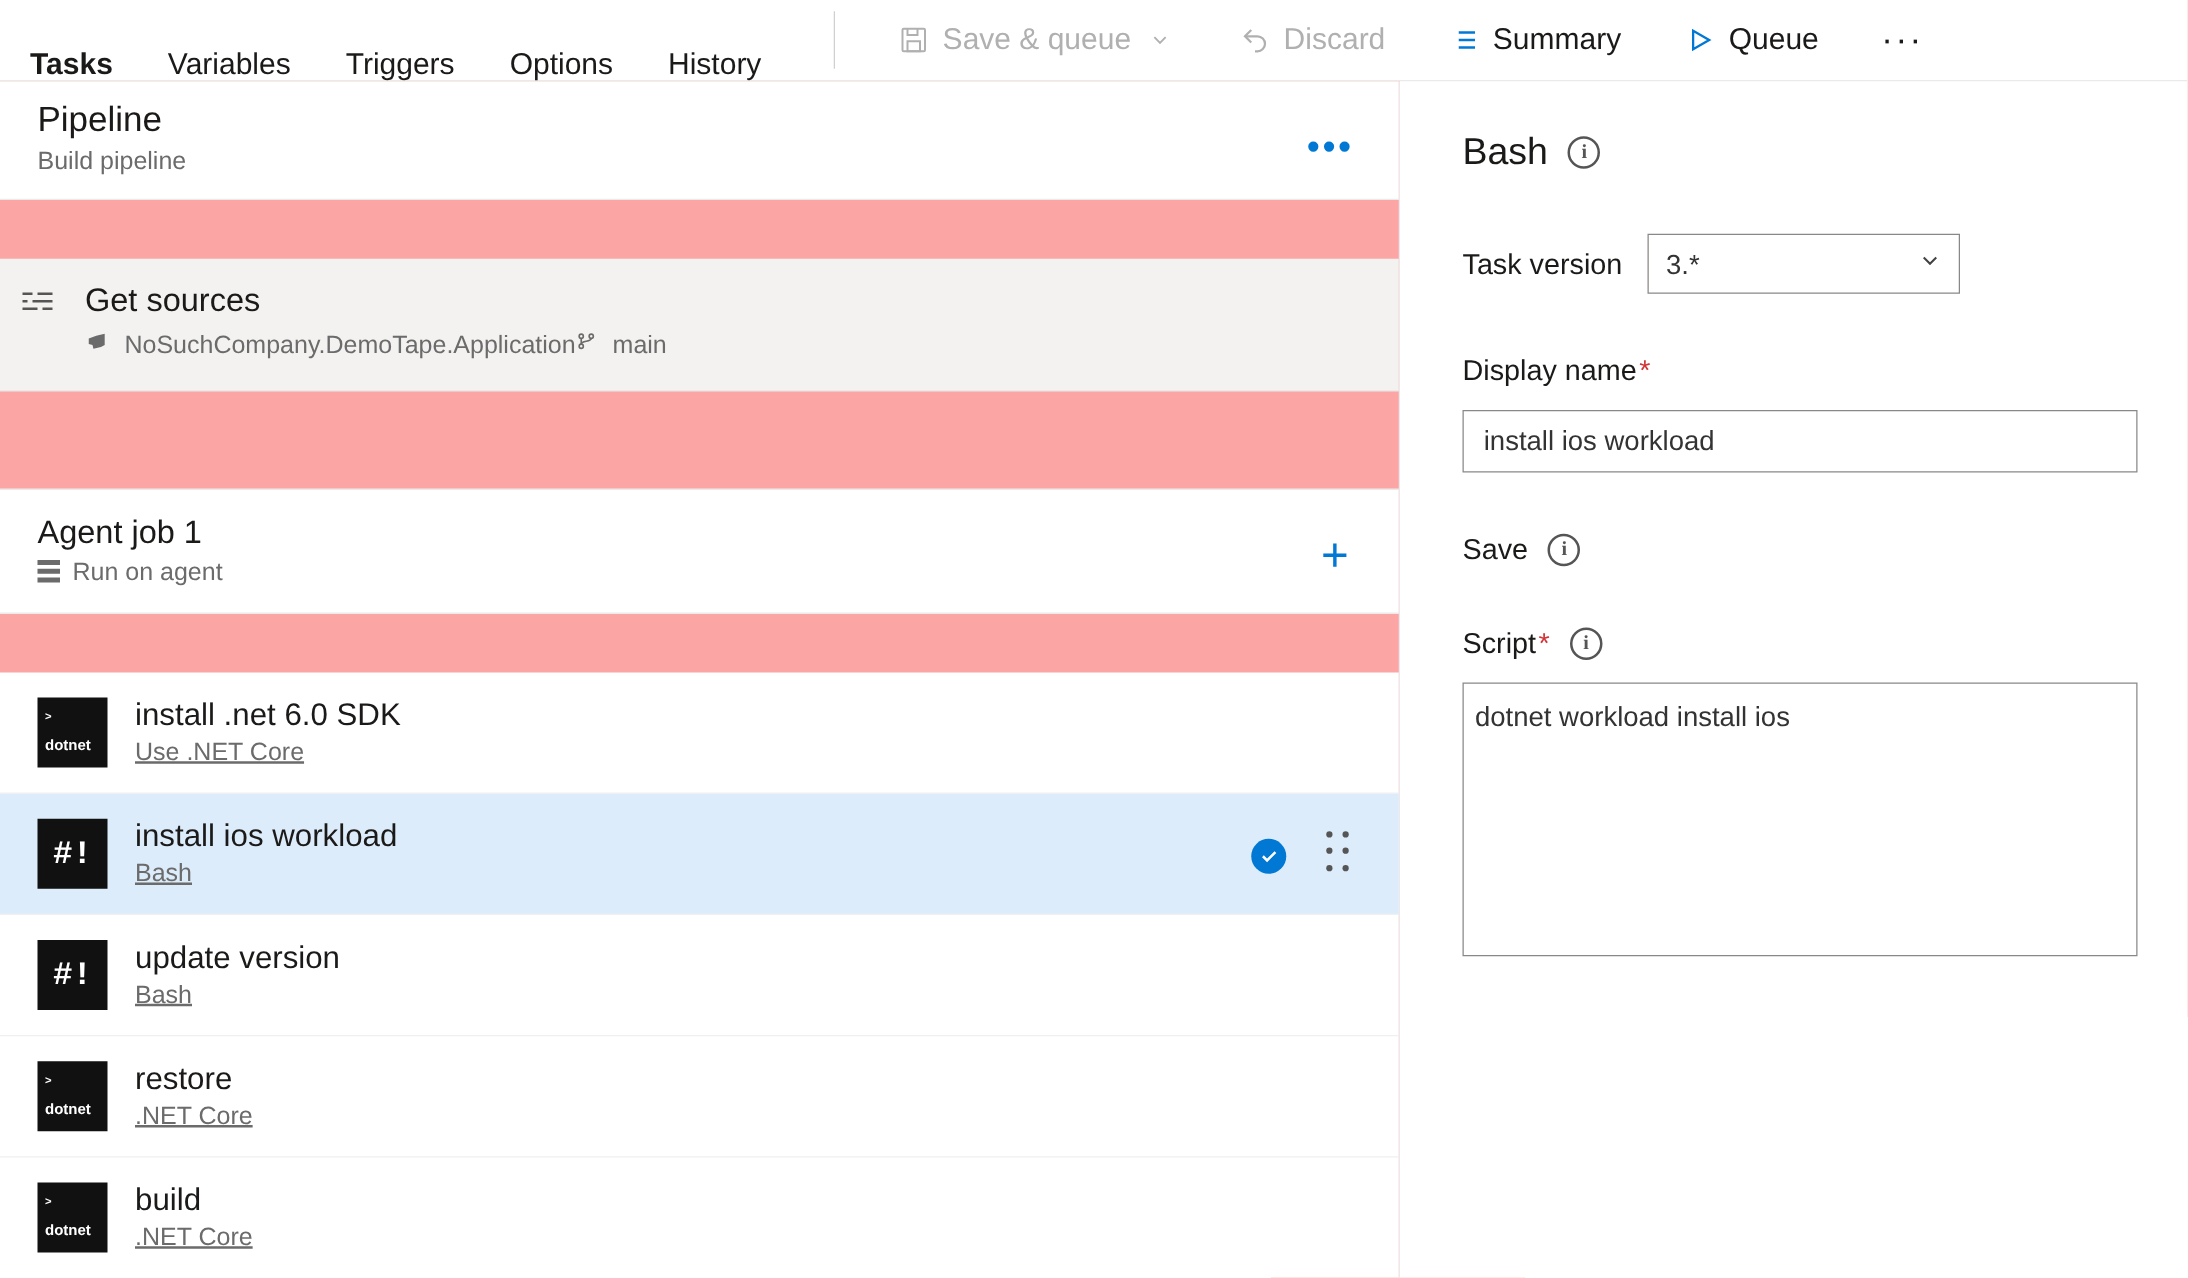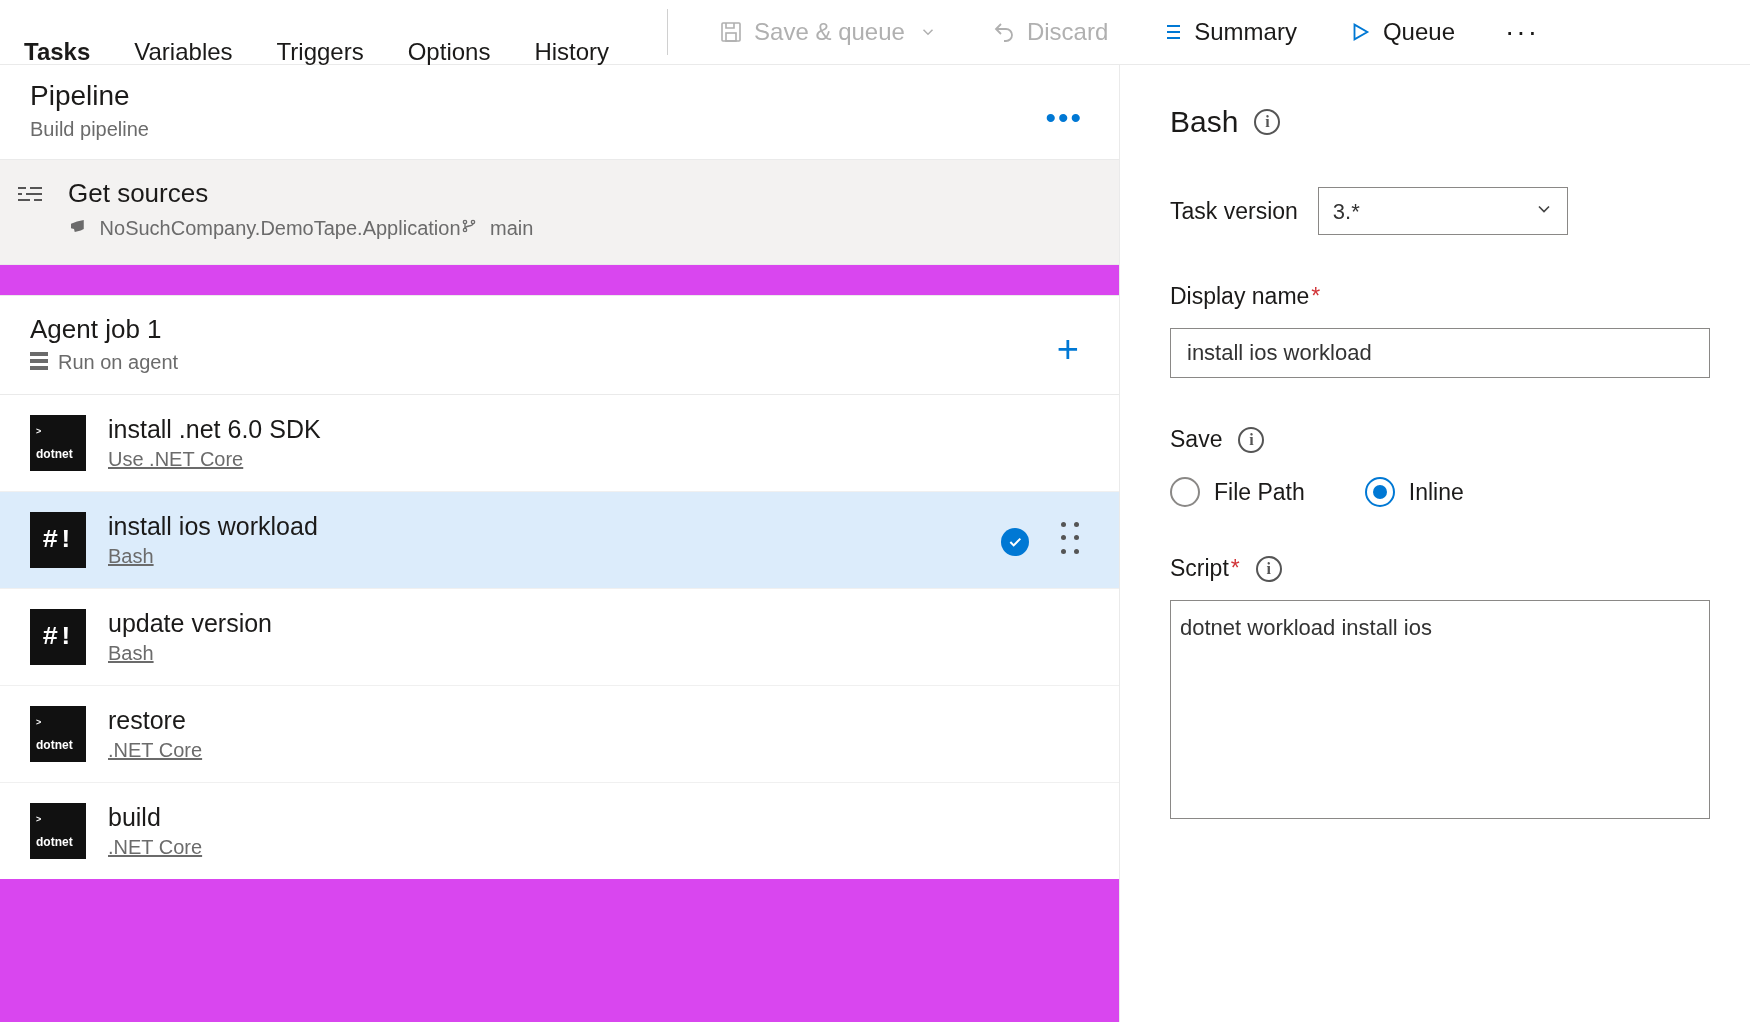--- a/index.html
+++ b/index.html
@@ -21,21 +21,21 @@
   .tbtn {
     display: flex; align-items: center; gap: 10px; font-size: 24px;
     cursor: pointer; padding: 4px 6px;
   }
   .tbtn.disabled { color: #b0b0b0; cursor: default; }
   .tbtn .ico { display: inline-flex; width: 26px; height: 26px; align-items: center; justify-content: center; }
   .ellipsis-h { font-size: 28px; letter-spacing: 2px; line-height: 1; }
 
   
   .main { flex: 1; display: flex; overflow: hidden; }
-  .left  { width: 1120px; border-right: 1px solid #eaeaea; background: #d946ef; display: flex; flex-direction: column; }
+  .left  { width: 1120px; border-right: 1px solid #eaeaea; background: #fca5a5; display: flex; flex-direction: column; justify-content: space-between; }
   .right { flex: 1; padding: 40px 40px 0 50px; overflow: auto; }
 
   
   .pipeline-head {
     background: #fff; padding: 15px 30px 18px; position: relative;
     border-bottom: 1px solid #eaeaea;
   }
   .pipeline-head h2 { font-size: 28px; font-weight: 400; }
   .pipeline-head .sub { color: #6b6b6b; font-size: 20px; margin-top: 6px; }
   .row-dots { position: absolute; right: 36px; top: 36px; color: #0078d4; font-size: 30px; letter-spacing: 2px; cursor: pointer; }
@@ -347,30 +347,20 @@
         </span>
       </div>
       <input class="tx" type="text" value="install ios workload" style="">
     </div>
 
     <div class="block">
       <div class="hd">
         <span class="label">Save</span>
         <span class="info-circle">i</span>
       </div>
-      <div class="radio-row">
-        <label class="radio">
-          <span class="rad"></span>
-          <span>File Path</span>
-        </label>
-        <label class="radio">
-          <span class="rad checked"></span>
-          <span>Inline</span>
-        </label>
-      </div>
     </div>
 
     <div class="block">
       <div class="hd">
         <span class="label">
           <span>Script</span><span class="req">*</span>
         </span>
         <span class="info-circle">i</span>
       </div>
       <textarea class="ta" style="">dotnet workload install ios</textarea>

